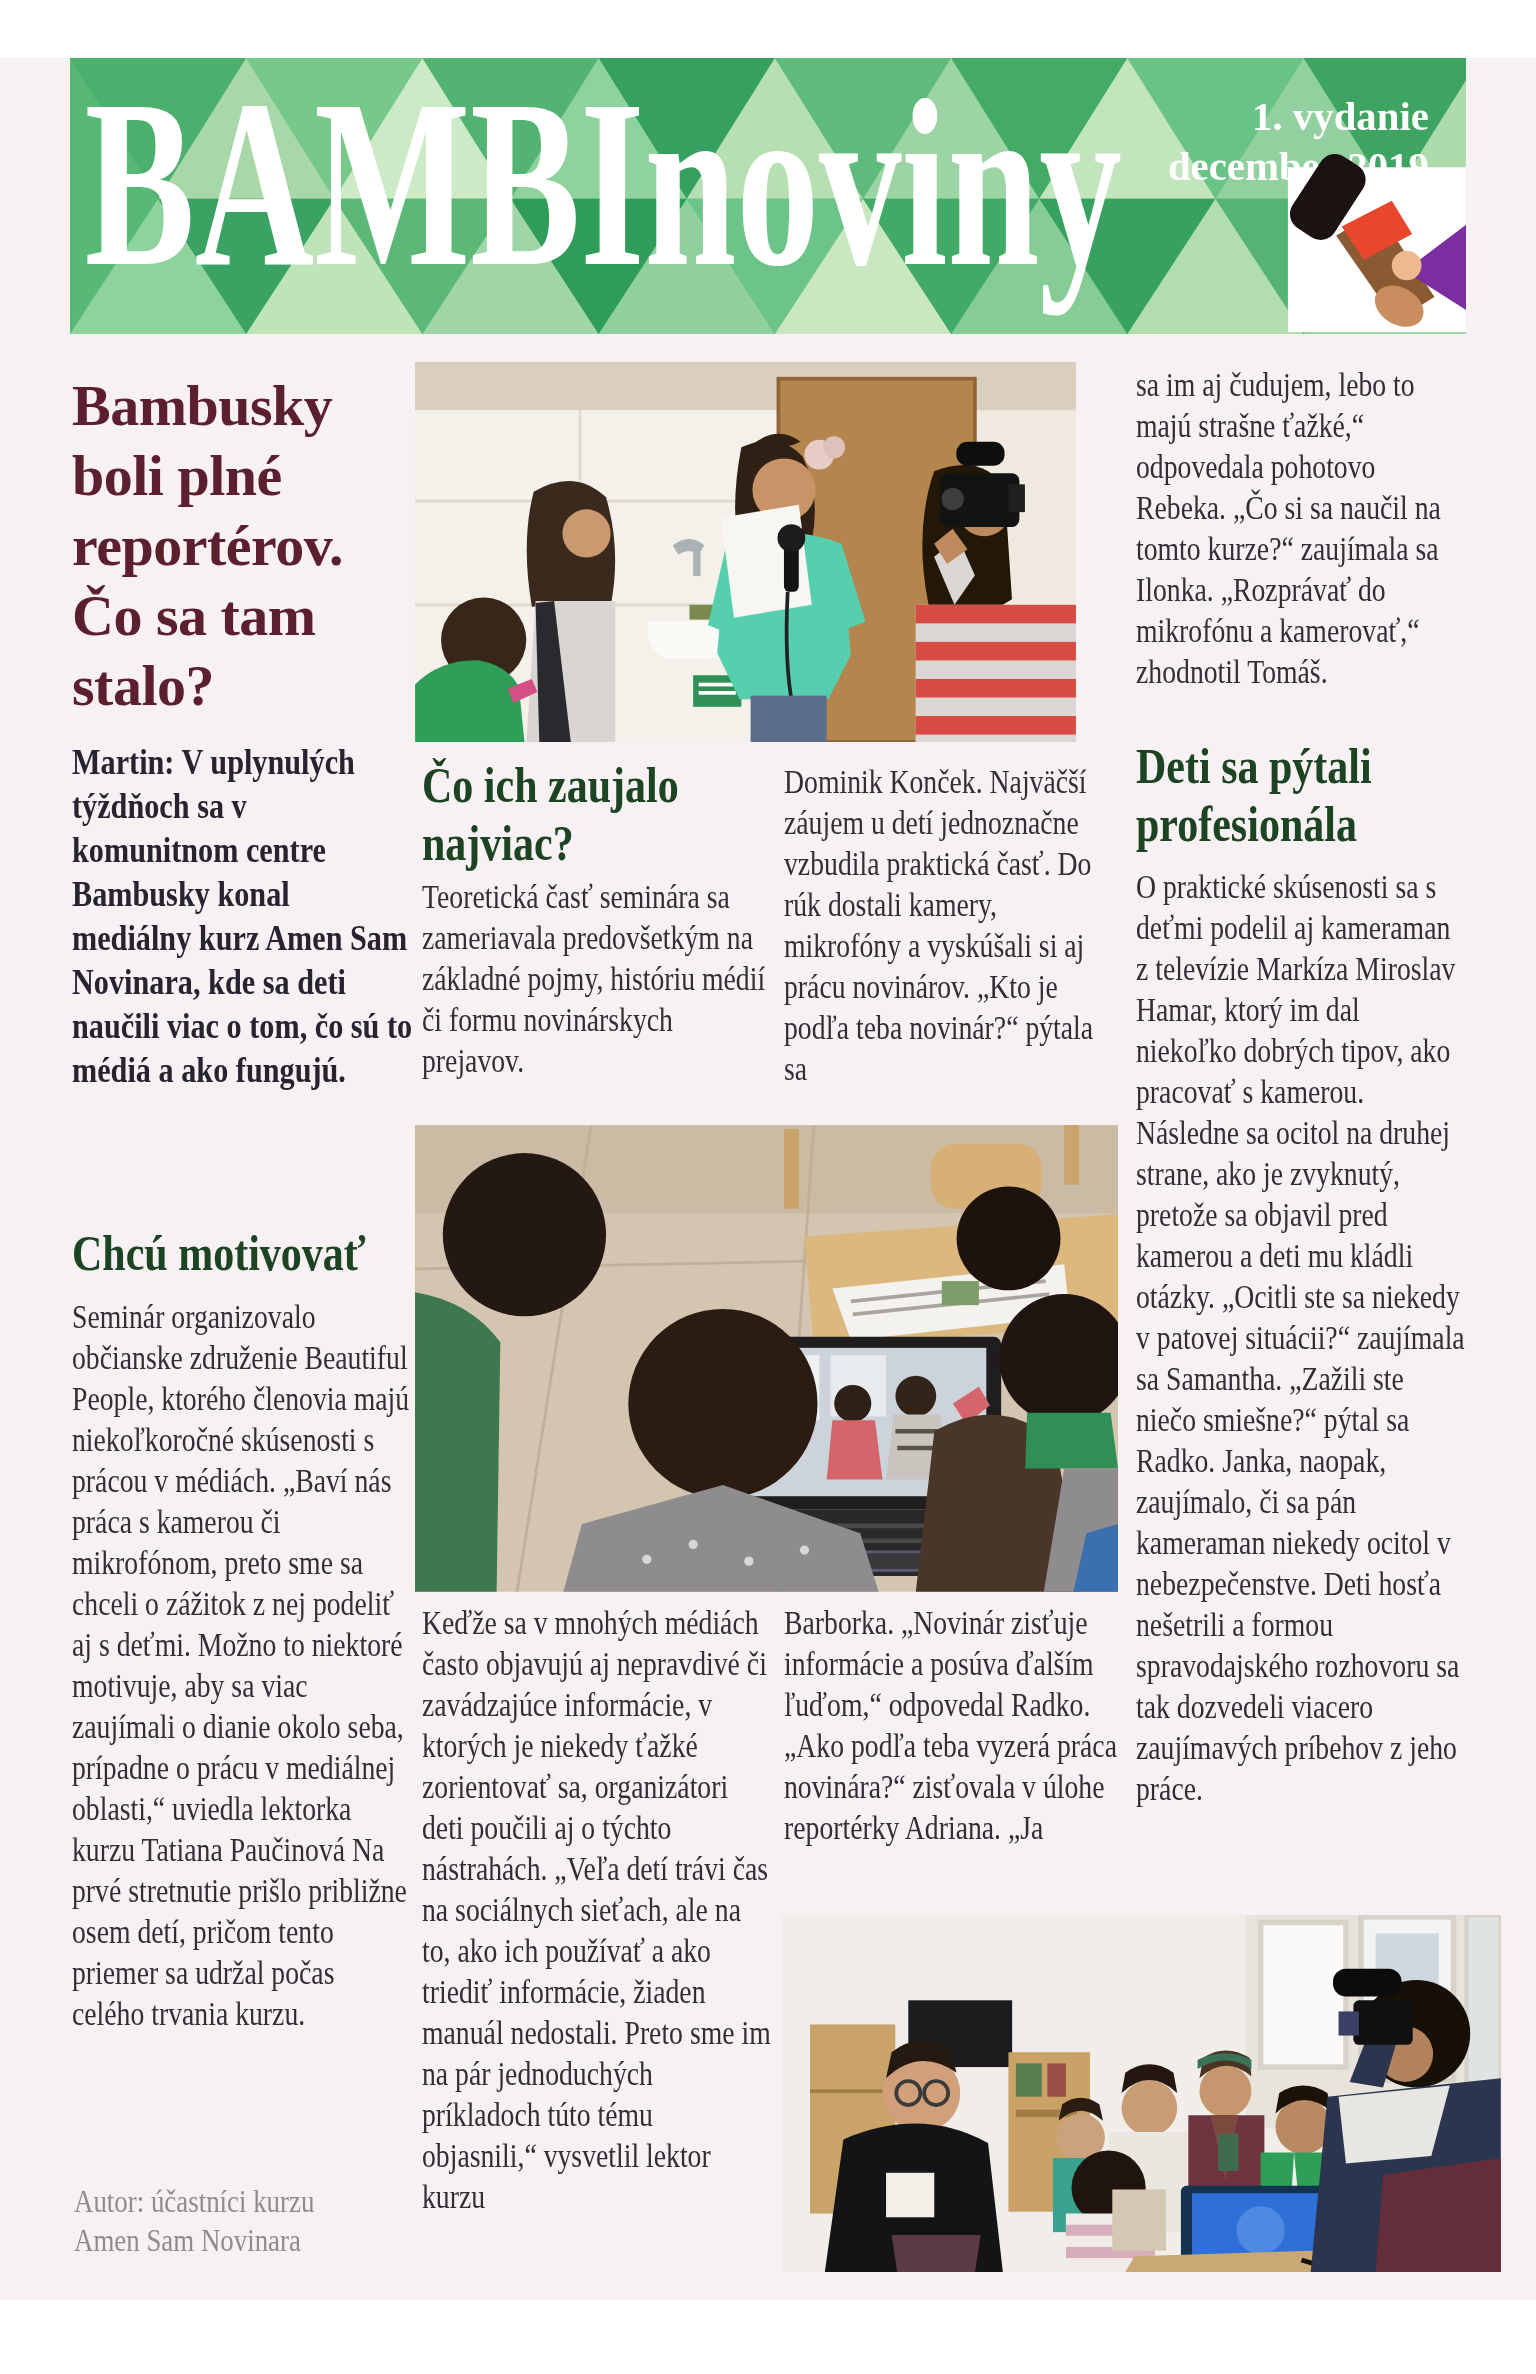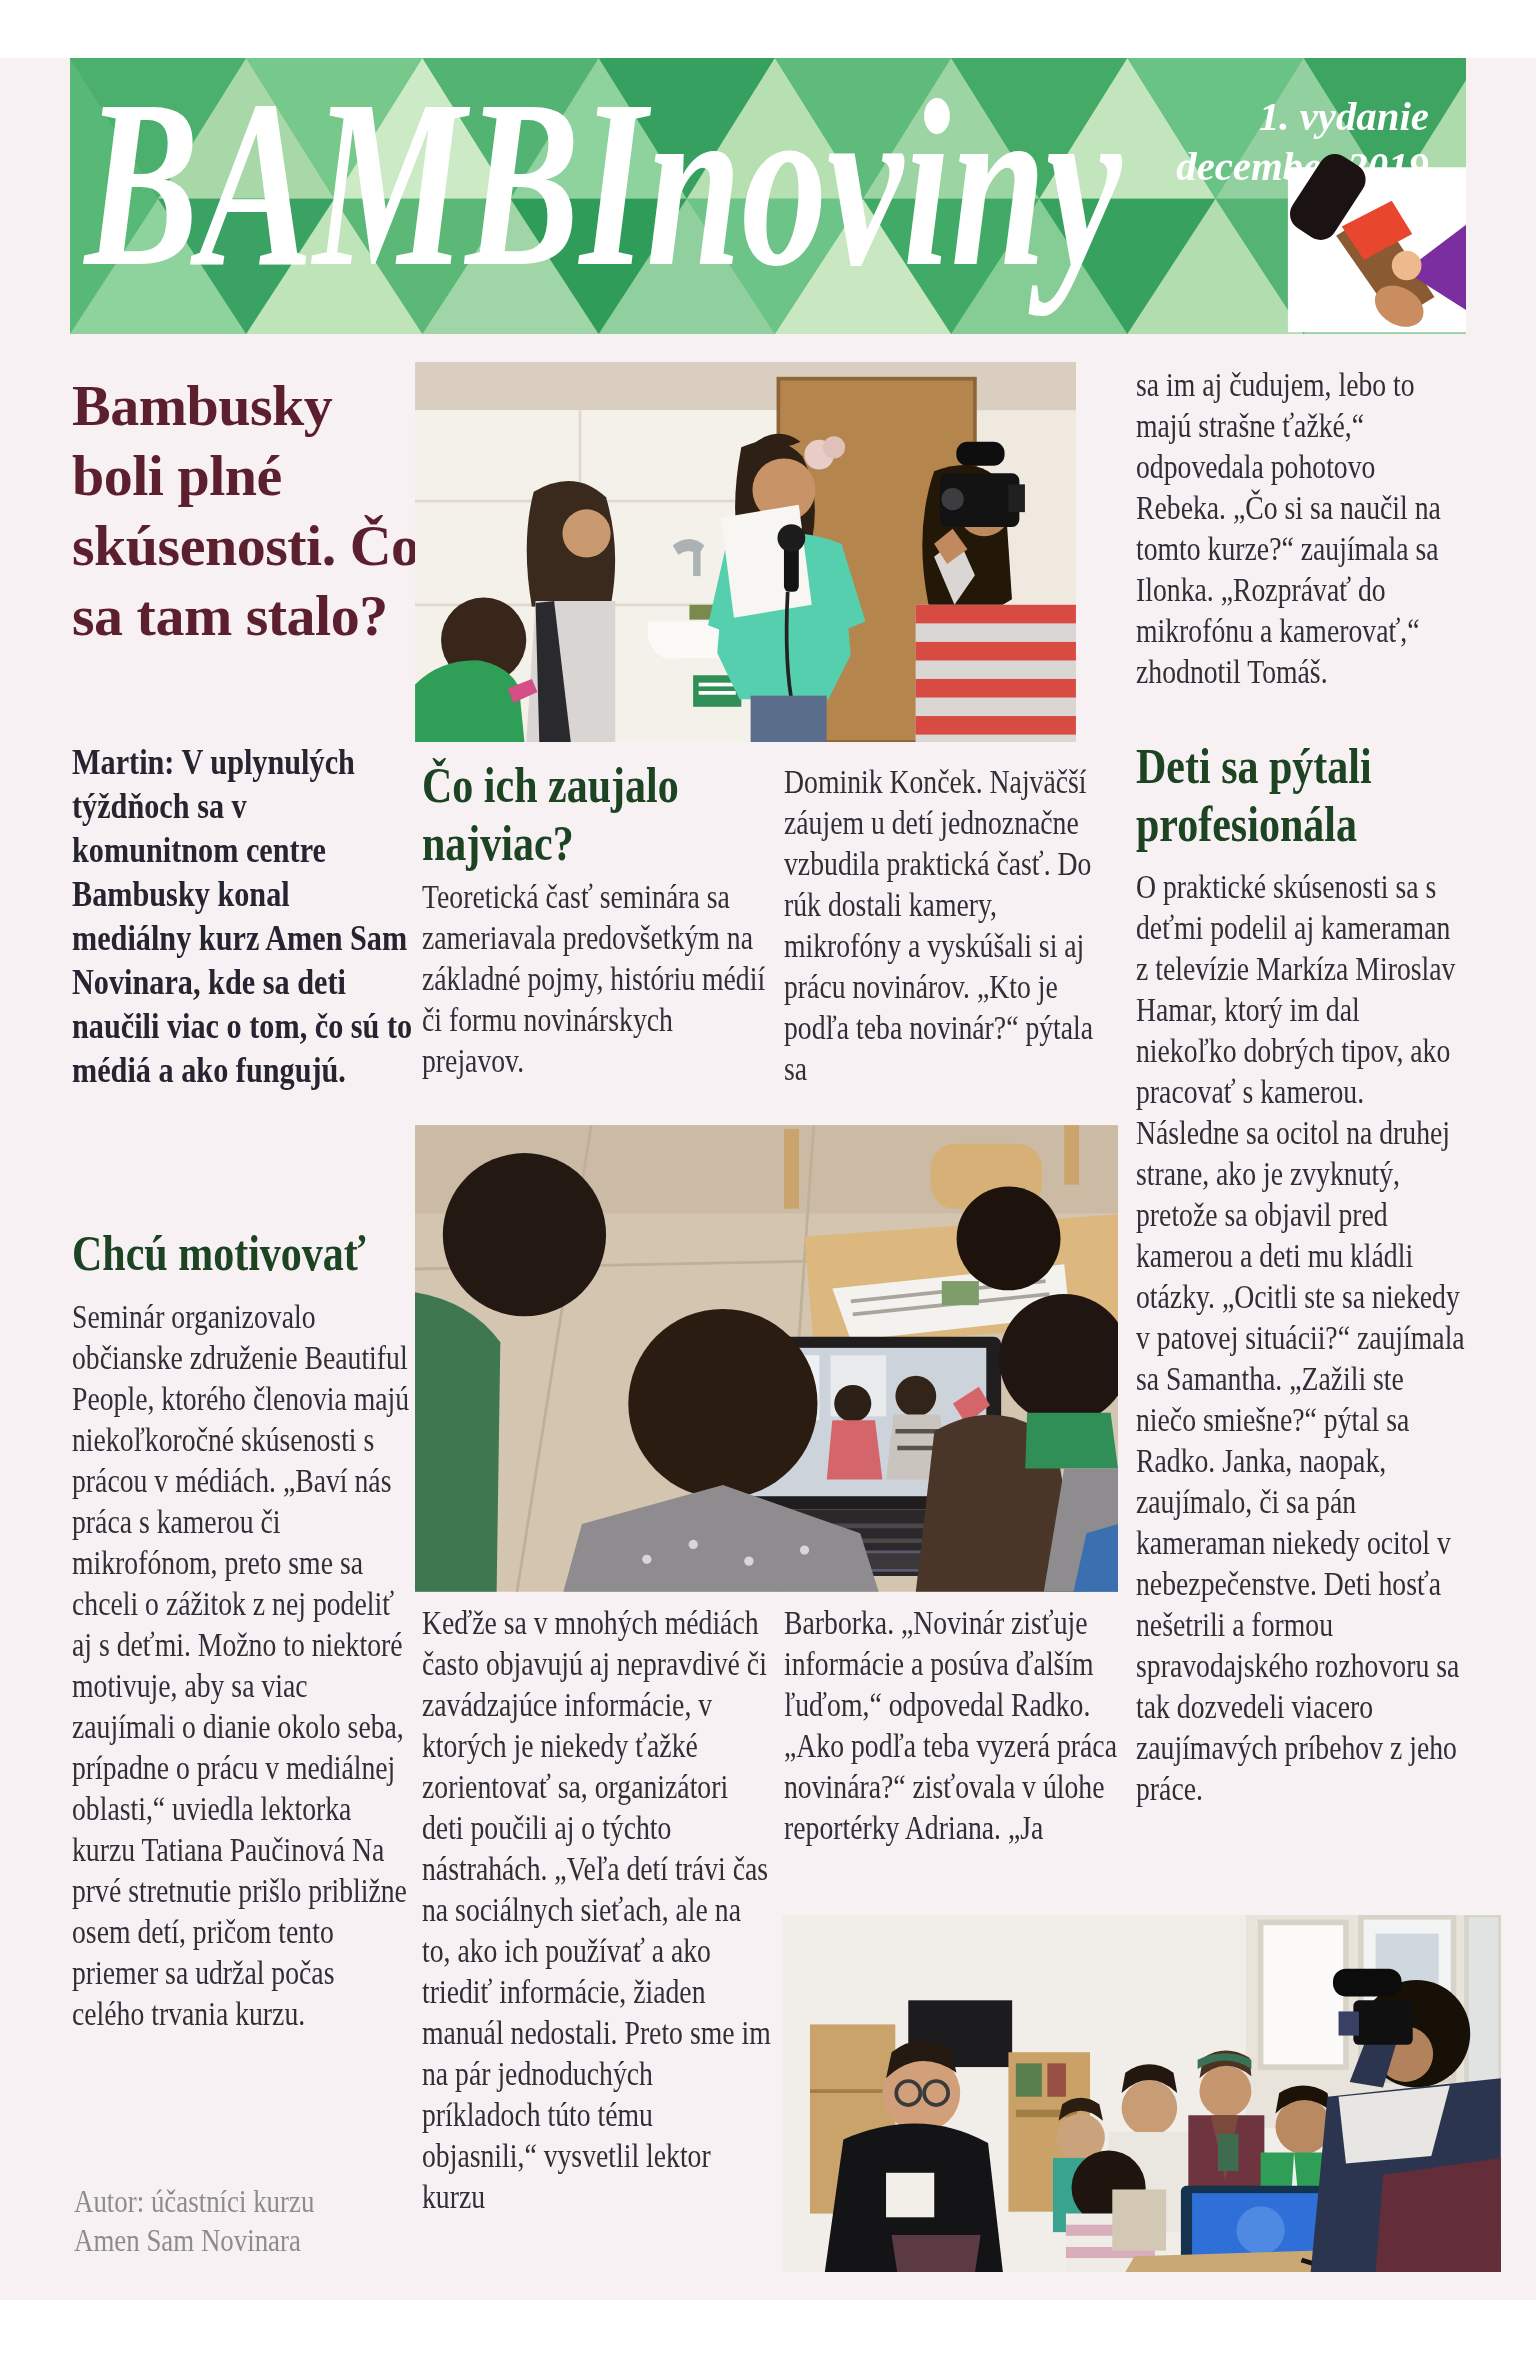--- a/index.html
+++ b/index.html
@@ -16,21 +16,21 @@
   .photo{display:block;}
   svg{display:block;}
 </style>
 </head>
 <body>
 
 <div class="page">
 
   <div class="abs white-strip" style="left:0;top:0;width:1536px;height:58px;"></div>
 
-  <div class="abs" style="left:70px;top:58px;width:1396px;height:276px;font-style:italic;">
+  <div class="abs" style="left:70px;top:58px;width:1396px;height:276px;">
     <svg viewBox="0 0 1505 298" width="1396" height="276" preserveAspectRatio="none">
       <rect width="1505" height="298" fill="#58b875"></rect>
 
       <polygon points="0,0 190,0 95,152" fill="#4bb06d"></polygon>
         <polygon points="95,152 190,0 285,152" fill="#a9d8a8"></polygon>
       <polygon points="190,0 380,0 285,152" fill="#76c88b"></polygon>
         <polygon points="285,152 380,0 475,152" fill="#cdeac6"></polygon>
       <polygon points="380,0 570,0 475,152" fill="#52b372"></polygon>
         <polygon points="475,152 570,0 665,152" fill="#8ed29e"></polygon>
       <polygon points="570,0 760,0 665,152" fill="#35a05f"></polygon>
@@ -71,21 +71,21 @@
         <rect x="16" y="-14" width="54" height="92" rx="18" transform="rotate(33 43 32)" fill="#1b1212"></rect>
         <polygon points="52,74 96,46 158,140 116,166" fill="#8a5a32"></polygon>
         <polygon points="58,64 112,36 134,72 82,100" fill="#e8472e"></polygon>
         <ellipse cx="120" cy="150" rx="28" ry="20" transform="rotate(30 120 150)" fill="#c98d5f"></ellipse>
         <polygon points="192,62 192,154 126,112" fill="#7a2ea0"></polygon>
         <circle cx="128" cy="106" r="16" fill="#edb98d"></circle>
       </g>
     </svg>
   </div>
 
-  <div class="abs headline" style="left:72px;top:371px;width:352px;">Bambusky boli plné skúsenosti. Čo sa tam stalo?</div>
+  <div class="abs headline" style="left:72px;top:371px;width:352px;">Bambusky boli plné reportérov. Čo sa tam stalo?</div>
 
   <div class="abs lead cond" style="left:72px;top:740px;width:406px;">Martin: V uplynulých týždňoch sa v komunitnom centre Bambusky konal mediálny kurz Amen Sam Novinara, kde sa deti naučili viac o tom, čo sú to médiá a ako fungujú.</div>
 
   <div class="abs h2 cond" style="left:72px;top:1224px;width:406px;">Chcú motivovať</div>
 
   <div class="abs body-text cond" style="left:72px;top:1297px;width:406px;">Seminár organizovalo občianske združenie Beautiful People, ktorého členovia majú niekoľkoročné skúsenosti s prácou v médiách. „Baví nás práca s kamerou či mikrofónom, preto sme sa chceli o zážitok z nej podeliť aj s deťmi. Možno to niektoré motivuje, aby sa viac zaujímali o dianie okolo seba, prípadne o prácu v mediálnej oblasti,“ uviedla lektorka kurzu Tatiana Paučinová Na prvé stretnutie prišlo približne osem detí, pričom tento priemer sa udržal počas celého trvania kurzu.</div>
 
   <div class="abs author cond" style="left:74px;top:2182px;width:406px;">
     <div>Autor: účastníci kurzu</div>
     <div>Amen Sam Novinara</div>

